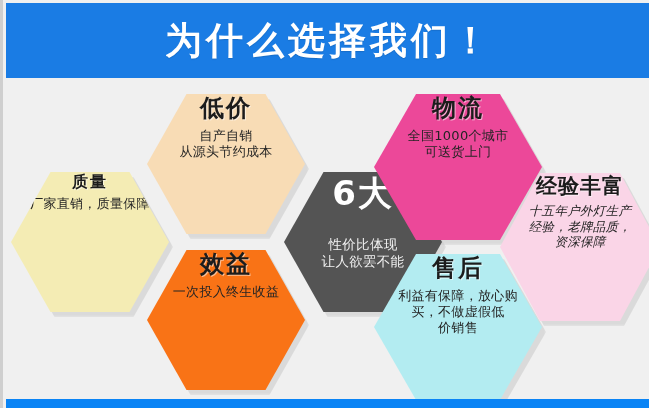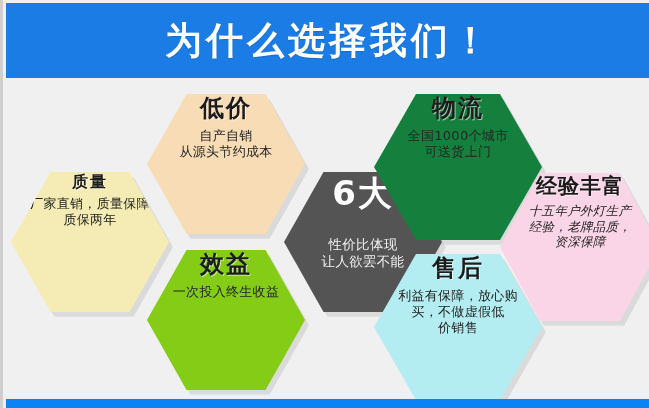--- a/index.html
+++ b/index.html
@@ -83,29 +83,29 @@
 
   
   #hex-quality{left:8px;top:94px;width:158px;height:140px;background:#f4ecb4;}
   #hex-quality .hex-title{font-size:16px;}
   #hex-quality .hex-lines{font-size:13px;}
 
   #hex-lowprice{left:144px;top:16px;width:158px;height:140px;background:#f8dcb5;}
   #hex-lowprice .hex-title{font-size:24px;}
   #hex-lowprice .hex-lines{font-size:13px;}
 
-  #hex-benefit{left:144px;top:172px;width:158px;height:140px;background:#84cc16;}
+  #hex-benefit{left:144px;top:172px;width:158px;height:140px;background:#f97316;}
   #hex-benefit .hex-title{font-size:24px;}
   #hex-benefit .hex-lines{font-size:13px;}
 
   #hex-center{left:281px;top:94px;width:158px;height:140px;background:#545454;}
   #hex-center .hex-title{font-size:34px;color:#ffffff;text-shadow:none;letter-spacing:2px;margin-bottom:22px;}
   #hex-center .hex-lines{color:#f2f2f2;font-size:13.5px;}
 
-  #hex-logistics{left:371px;top:16px;width:168px;height:146px;background:#15803d;}
+  #hex-logistics{left:371px;top:16px;width:168px;height:146px;background:#ec4899;}
   #hex-logistics .hex-title{font-size:24px;}
   #hex-logistics .hex-lines{font-size:13px;}
 
   #hex-aftersale{left:371px;top:176px;width:168px;height:146px;background:#b3ecf1;}
   #hex-aftersale .hex-title{font-size:24px;}
   #hex-aftersale .hex-lines{font-size:13px;}
 
   #hex-experience{left:497px;top:95px;width:160px;height:148px;background:#fad5e7;}
   #hex-experience .hex-title{font-size:21px;letter-spacing:1px;}
   #hex-experience .hex-lines{font-size:12.5px;font-style:italic;}
@@ -126,21 +126,20 @@
     <div class="hex-shadow" style="left:148px;top:177px;width:158px;height:140px;"></div>
     <div class="hex-shadow" style="left:285px;top:99px;width:158px;height:140px;"></div>
     <div class="hex-shadow" style="left:375px;top:21px;width:168px;height:146px;"></div>
     <div class="hex-shadow" style="left:375px;top:181px;width:168px;height:146px;"></div>
     <div class="hex-shadow" style="left:501px;top:100px;width:160px;height:148px;"></div>
 
     <div class="hex" id="hex-quality">
       <div class="hex-title">质量</div>
       <div class="hex-lines">
         <div>厂家直销，质量保障</div>
-        <div>质保两年</div>
       </div>
     </div>
 
     <div class="hex" id="hex-lowprice">
       <div class="hex-title">低价</div>
       <div class="hex-lines">
         <div>自产自销</div>
         <div>从源头节约成本</div>
       </div>
     </div>

